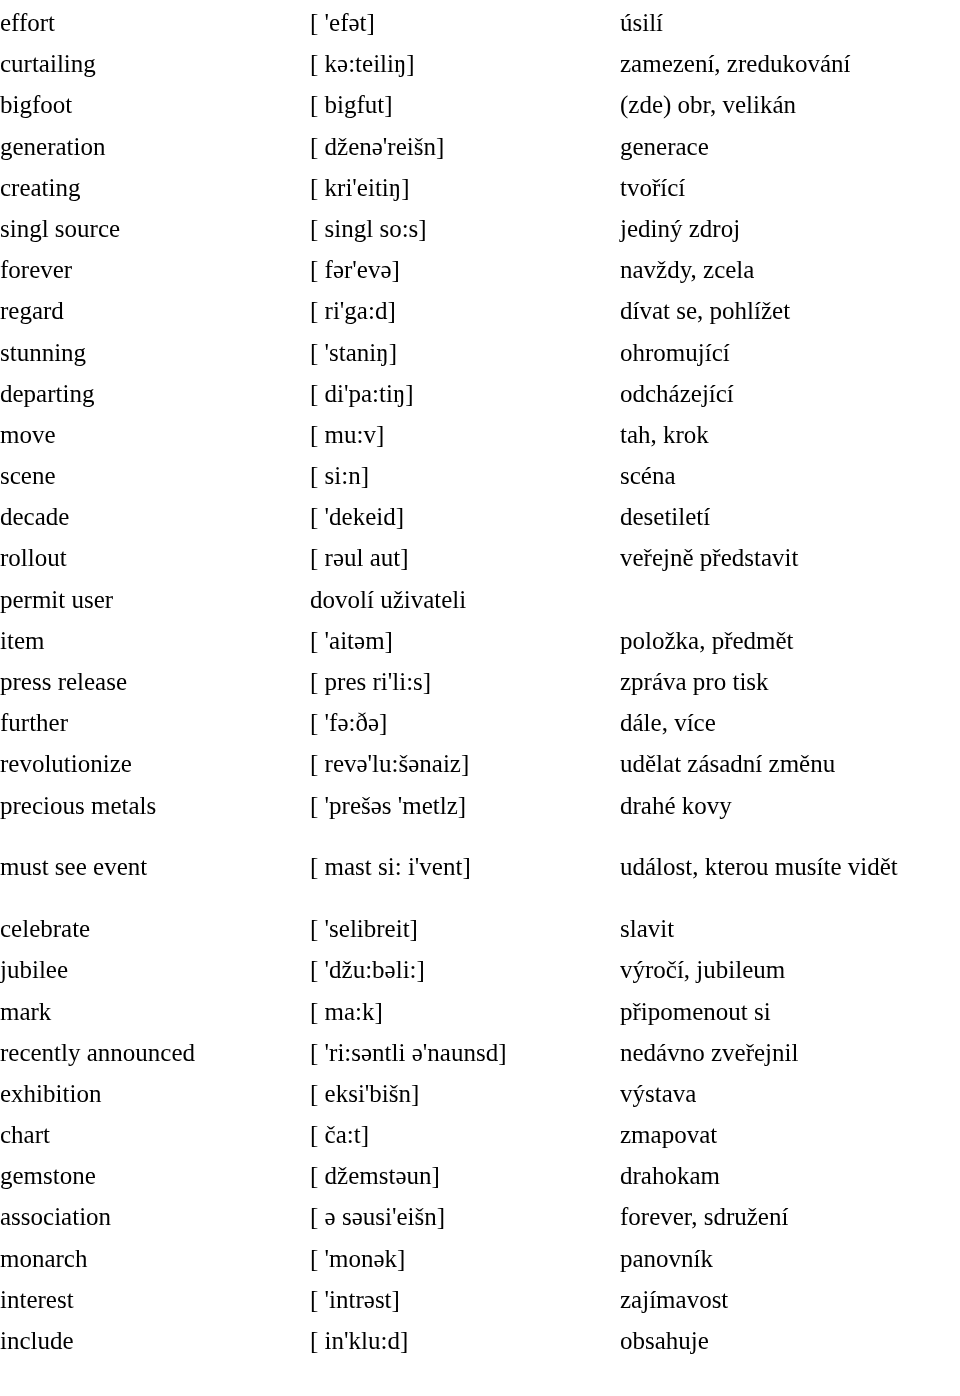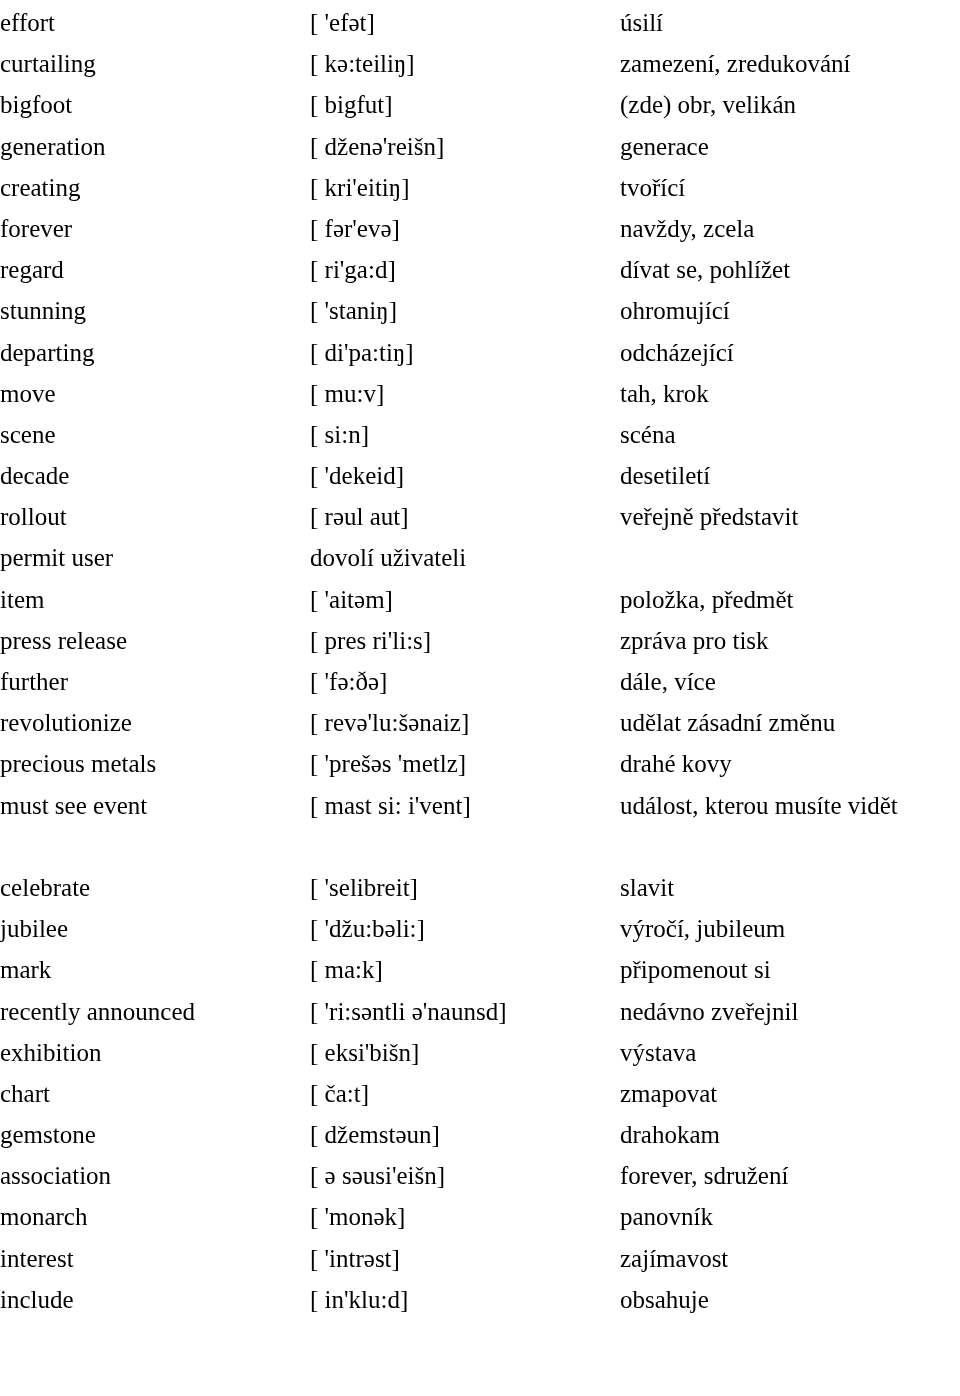--- a/index.html
+++ b/index.html
@@ -19,20 +19,21 @@
   }
   .row {
     display: flex;
     align-items: flex-start;
     height: 41.2px;
     line-height: 41.2px;
     font-size: 25px;
   }
   .row.wrapped {
     height: 82.4px;
+    align-items: center;
   }
   .col-term {
     width: 310px;
     flex: 0 0 310px;
     white-space: nowrap;
     overflow: visible;
   }
   .col-phonetic {
     width: 310px;
     flex: 0 0 310px;
@@ -72,20 +73,25 @@
       <div class="col-term">generation</div>
       <div class="col-phonetic">[ dženə'reišn]</div>
       <div class="col-translation">generace</div>
     </div>
     <div class="row">
       <div class="col-term">creating</div>
       <div class="col-phonetic">[ kri'eitiŋ]</div>
       <div class="col-translation">tvořící</div>
     </div>
     <div class="row">
+      <div class="col-term">singl source</div>
+      <div class="col-phonetic">[ singl so:s]</div>
+      <div class="col-translation">jediný zdroj</div>
+    </div>
+    <div class="row">
       <div class="col-term">forever</div>
       <div class="col-phonetic">[ fər'evə]</div>
       <div class="col-translation">navždy, zcela</div>
     </div>
     <div class="row">
       <div class="col-term">regard</div>
       <div class="col-phonetic">[ ri'ga:d]</div>
       <div class="col-translation">dívat se, pohlížet</div>
     </div>
     <div class="row">

